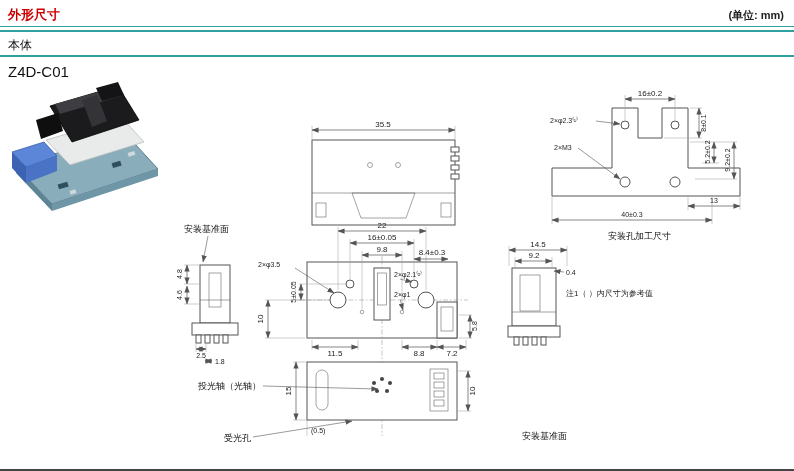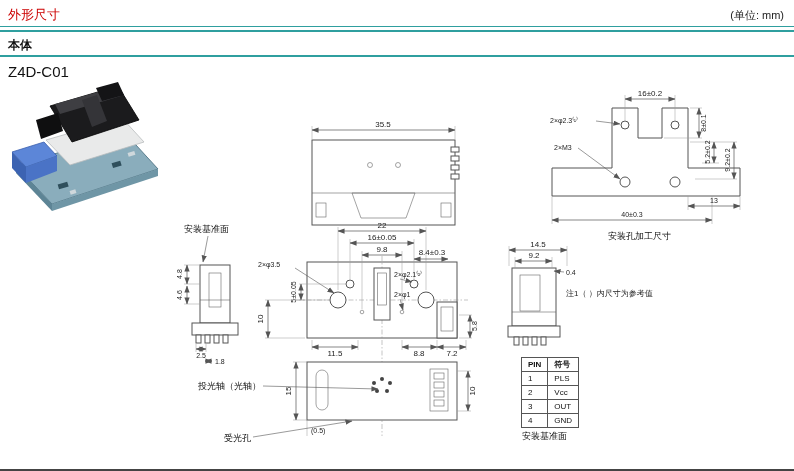--- a/index.html
+++ b/index.html
@@ -1,22 +1,22 @@
 <!DOCTYPE html>
 <html><head>
 <meta charset="utf-8">
 <style>
   html,body{margin:0;padding:0;background:#fff;}
   .page{position:relative;width:794px;height:471px;background:#fff;overflow:hidden;
         font-family:"Liberation Sans",sans-serif;border-right:1px solid #d8d8d8;}
   .hdr{position:absolute;top:6px;left:8px;right:10px;display:flex;justify-content:space-between;align-items:baseline;}
-  .hdr-title{color:#cc0000;font-weight:normal;font-size:13px;}
-  .hdr-unit{color:#222;font-size:11px;}
+  .hdr-title{color:#cc0000;font-weight:bold;font-size:13px;}
+  .hdr-unit{color:#222;font-size:11px;font-weight:bold;}
   .rule2{position:absolute;top:26px;left:0;right:0;height:3px;border-top:1px solid #2f9f9f;border-bottom:2px solid #2f9f9f;}
-  .sec{position:absolute;top:37px;left:8px;font-size:12px;font-weight:bold;color:#111;}
+  .sec{position:absolute;top:37px;left:8px;font-size:12px;font-weight:normal;color:#111;}
   .rule1{position:absolute;top:55px;left:0;right:0;height:0;border-top:2px solid #2f9f9f;}
   .model{position:absolute;top:63px;left:8px;font-size:15px;color:#111;}
   .bottom-line{position:absolute;bottom:0;left:0;right:0;height:2px;background:#444;}
   svg{position:absolute;left:0;top:0;}
   .ol{fill:#fff;stroke:#555;stroke-width:1;}
   .in{fill:none;stroke:#666;stroke-width:.6;}
   .dim{stroke:#555;stroke-width:.7;marker-start:url(#arr);marker-end:url(#arr);}
   .ext{stroke:#999;stroke-width:.5;}
   .cl{stroke:#888;stroke-width:.5;stroke-dasharray:5 2 1.5 2;fill:none;}
   .ldr{stroke:#555;stroke-width:.6;fill:none;marker-end:url(#arr);}
@@ -258,42 +258,16 @@
       <line class="dim" x1="552" y1="220" x2="712" y2="220"></line>
       <text class="dts" x="632" y="217" text-anchor="middle">40±0.3</text>
       <line class="ext" x1="688" y1="196" x2="688" y2="210"></line>
       <line class="ext" x1="740" y1="196" x2="740" y2="210"></line>
       <line class="dim" x1="688" y1="206" x2="740" y2="206"></line>
       <text class="dts" x="714" y="203" text-anchor="middle">13</text>
       <text class="lt" x="608" y="239">安装孔加工尺寸</text>
     </g>
   </svg>
 
-  <table class="pin-table">
-    <thead>
-      <tr>
-        <th>PIN</th>
-        <th>符号</th>
-      </tr>
-    </thead>
-    <tbody>
-      <tr>
-        <td>1</td>
-        <td>PLS</td>
-      </tr>
-      <tr>
-        <td>2</td>
-        <td>Vcc</td>
-      </tr>
-      <tr>
-        <td>3</td>
-        <td>OUT</td>
-      </tr>
-      <tr>
-        <td>4</td>
-        <td>GND</td>
-      </tr>
-    </tbody>
-  </table>
   <div class="tbl-caption">安装基准面</div>
 
   <div class="bottom-line"></div>
 </div>
 
 </body></html>

